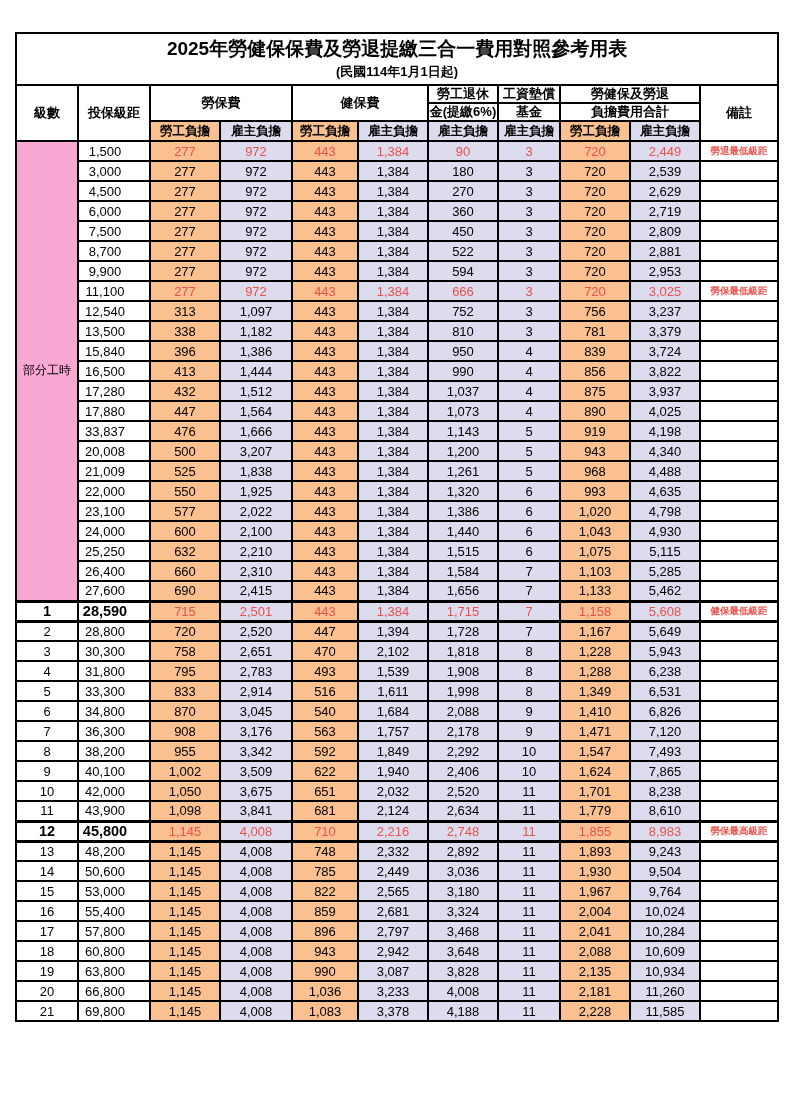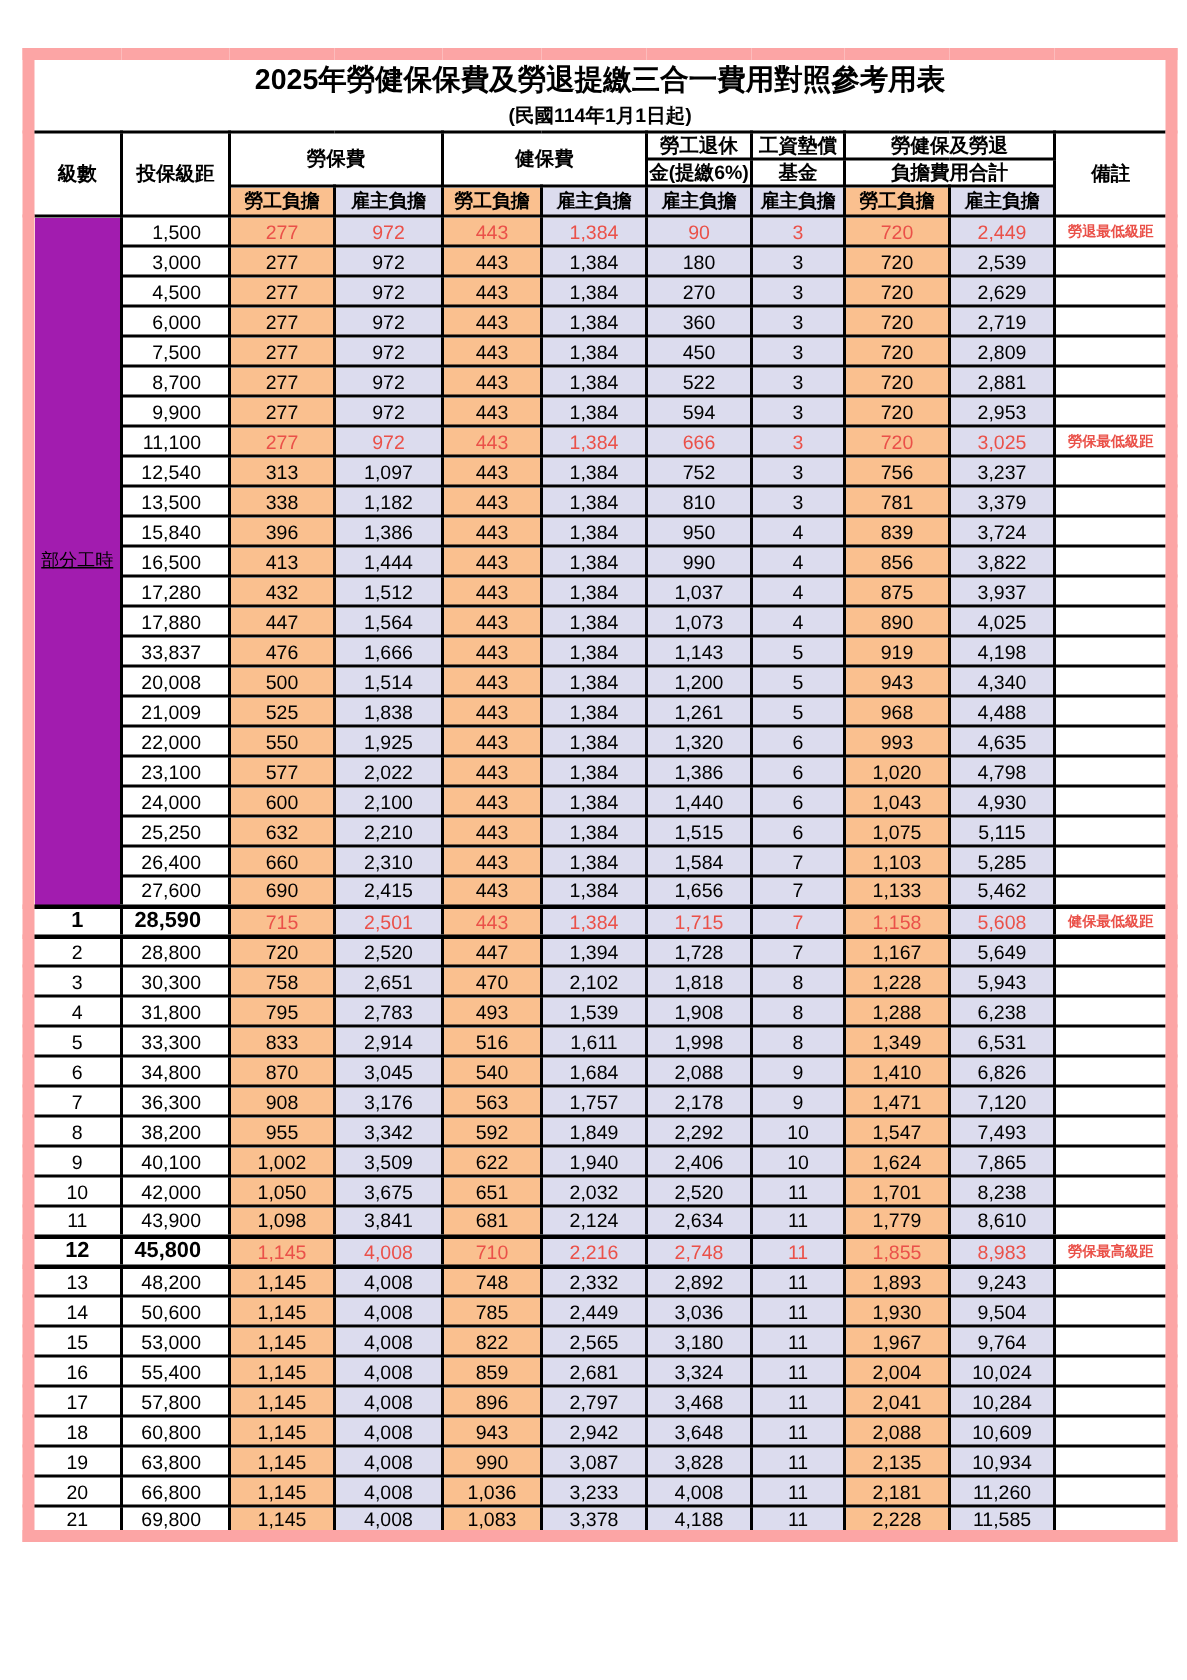--- a/index.html
+++ b/index.html
@@ -2,38 +2,38 @@
 <html><head>
 <meta charset="utf-8">
 <style>
   * { margin:0; padding:0; box-sizing:border-box; }
   html,body { background:#ffffff; }
   body { font-family:"Liberation Sans","DejaVu Sans",sans-serif; }
   .page { position:relative; width:791px; height:1120px; background:#ffffff; overflow:hidden; }
   table.premium {
     position:absolute; left:15px; top:32px; width:762px;
     border-collapse:collapse; table-layout:fixed;
-    border:8px solid #fca5a5;
+    border:1px solid #fca5a5;
   }
   th, td {
     border:2px solid #000;
     overflow:hidden; white-space:nowrap;
     color:#000;
   }
   .title-row th { height:52px; background:#fff; text-align:center; vertical-align:middle; }
   .t1 { font-size:19px; font-weight:bold; line-height:26px; }
   .t2 { font-size:13px; font-weight:bold; line-height:20px; }
   thead th { background:#fff; text-align:center; vertical-align:middle; font-weight:bold; }
   tr.h1 th, tr.h2 th { height:16px; font-size:13px; line-height:16px; }
   tr.h3 th { height:19px; font-size:12.5px; line-height:18px; }
   td { height:20px; font-size:13px; text-align:center; vertical-align:middle; background:#fff; }
-  td.salary { text-align:right; padding-right:18px; }
+  td.salary { text-align:center; padding-right:18px; }
   .c-w { background:#FAC08F !important; }
   .c-e { background:#DCDCEE !important; }
-  td.level-cell { font-size:12px; background:#a21caf;text-decoration:underline; }
+  td.level-cell { font-size:12px; background:#f9a8d4; }
   td.level-num { font-size:13px; }
   td.remark { font-size:9.5px; color:#EA5149; padding:0 1px; font-weight:bold;margin-top:45px; }
   tr.red td.fee { color:#EA5149; }
   tr.emph td { border-top-width:3px; border-bottom-width:3px; }
   tr.emph td.salary, tr.emph td.level-num { font-weight:bold; font-size:14.5px; }
 </style>
 </head>
 <body>
 
 <div class="page">
@@ -262,21 +262,21 @@
     <td class="fee c-e">1,384</td>
     <td class="fee c-e">1,143</td>
     <td class="fee c-e">5</td>
     <td class="fee c-w">919</td>
     <td class="fee c-e">4,198</td>
     <td class="remark"></td>
   </tr>
         <tr>
     <td class="salary">20,008</td>
     <td class="fee c-w">500</td>
-    <td class="fee c-e">1,514</td>
+    <td class="fee c-e">3,207</td>
     <td class="fee c-w">443</td>
     <td class="fee c-e">1,384</td>
     <td class="fee c-e">1,200</td>
     <td class="fee c-e">5</td>
     <td class="fee c-w">943</td>
     <td class="fee c-e">4,340</td>
     <td class="remark"></td>
   </tr>
         <tr>
     <td class="salary">21,009</td>

